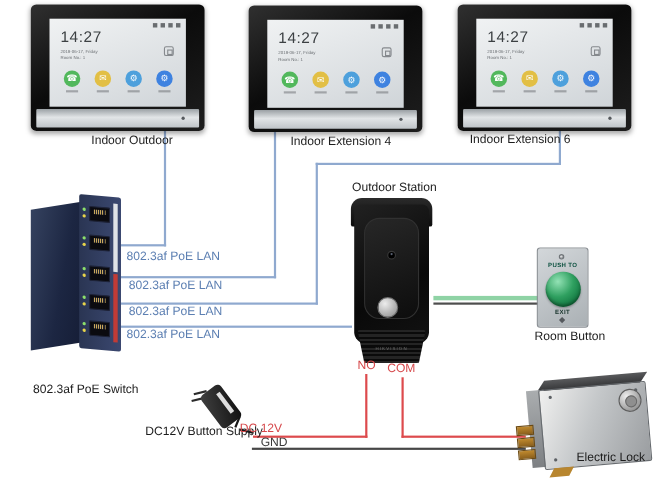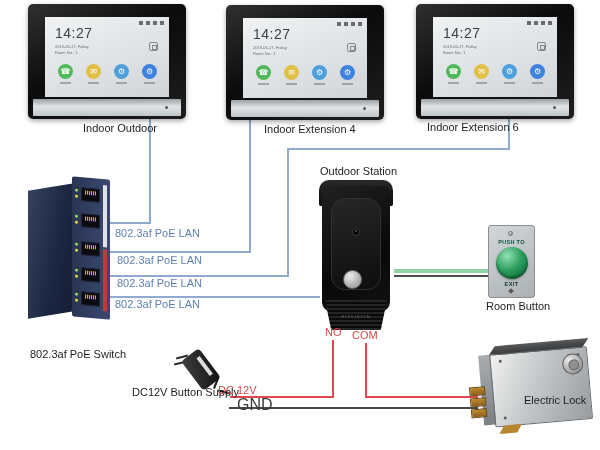--- a/index.html
+++ b/index.html
@@ -1,21 +1,21 @@
 <!DOCTYPE html>
 <html><head>
 <meta charset="utf-8">
 <style>
   *{margin:0;padding:0;box-sizing:border-box}
   html,body{width:600px;height:450px}
   body{position:relative;background:#ffffff;font-family:"Liberation Sans",sans-serif;overflow:hidden}
   .lbl{position:absolute;font-size:11px;color:#1d1d1d;white-space:nowrap}
   .poe-lbl{position:absolute;font-size:11px;color:#5c7fb2;white-space:nowrap}
   .red-lbl{position:absolute;font-size:11px;color:#d6494c;white-space:nowrap}
-  .gnd-lbl{position:absolute;font-size:16px;color:#3a3a3a;white-space:nowrap}
+  .gnd-lbl{position:absolute;font-size:11px;color:#3a3a3a;white-space:nowrap}
 
   .wire{position:absolute}
   .wire.h{height:2px}
   .wire.v{width:2px}
   .blue{background:#8fa9cf}
   .red{background:#dd4a4d}
   .gnd{background:#474747}
 
   
   .monitor{position:absolute;width:158px;height:115px;border-radius:5px;
@@ -322,13 +322,13 @@
     <div class="lock-screw" style="left:8px;top:5px"></div>
     <div class="lock-screw" style="left:86px;top:5px"></div>
     <div class="lock-screw" style="left:8px;top:62px"></div>
   </div>
   <div class="lock-cyl"></div>
   <div class="term" style="top:42px"></div>
   <div class="term" style="top:53px"></div>
   <div class="term" style="top:64px"></div>
   <div class="lock-latch"></div>
 </div>
-<div class="lbl" style="left:524px;top:394px">Electric Lock</div>
+<div class="lbl" style="left:524px;top:410px">Electric Lock</div>
 
 </body></html>

